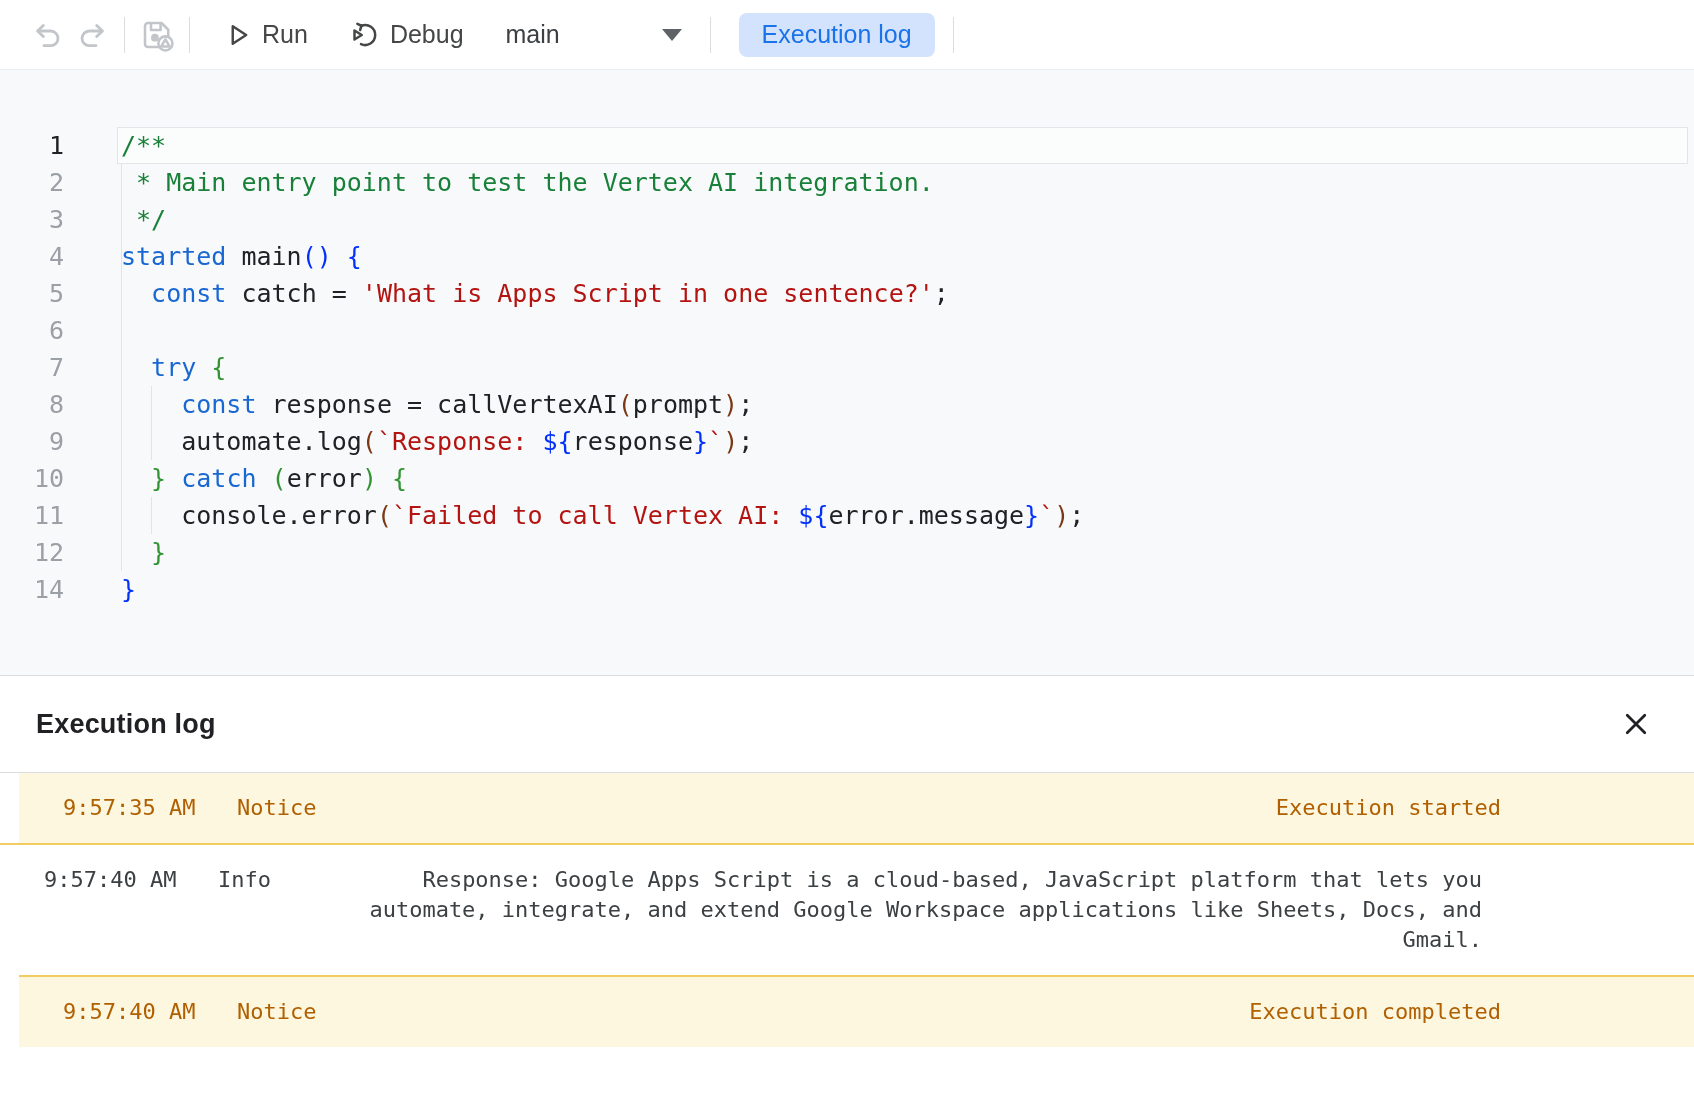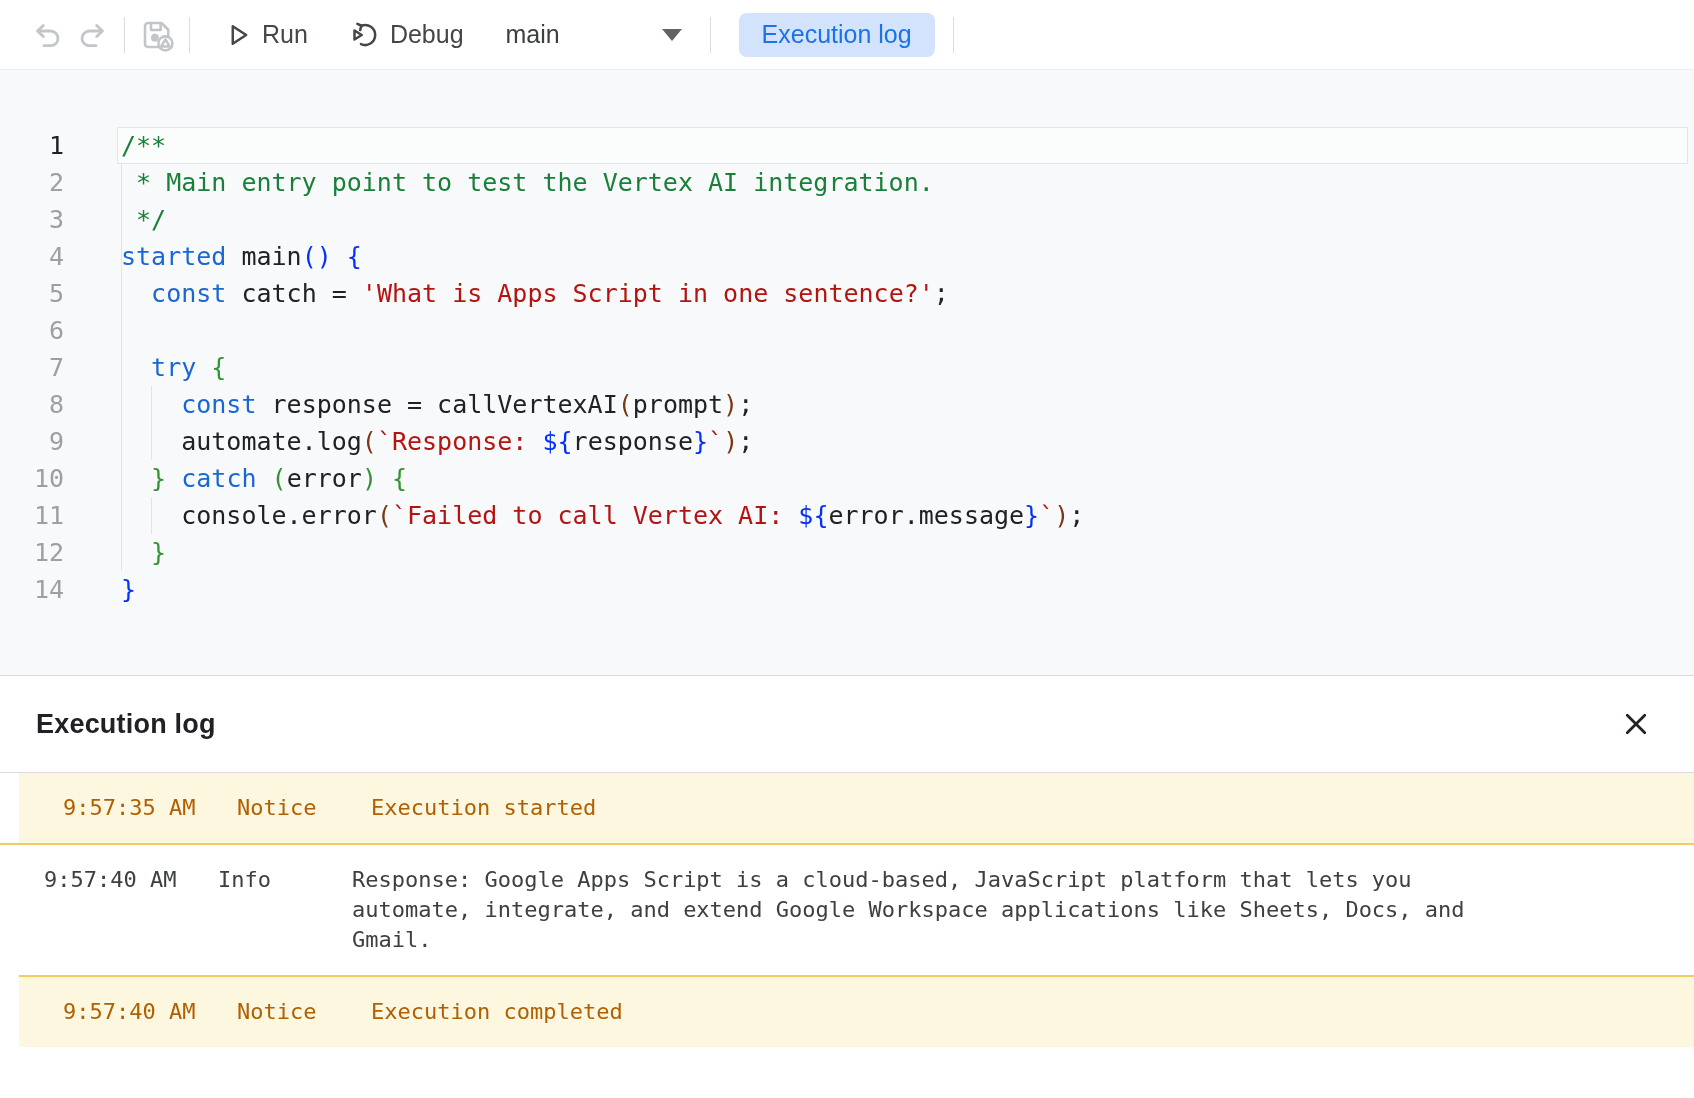--- a/index.html
+++ b/index.html
@@ -49,21 +49,21 @@
                 padding:0 38px 0 36px; border-bottom:1px solid #DADCE0; background:#fff; }
   .log-title { font-size:27px; font-weight:700; color:#202124; letter-spacing:.2px; }
   .close-btn { border:none; background:transparent; cursor:pointer; width:40px; height:40px;
                display:flex; align-items:center; justify-content:center; }
   .log-row { display:grid; grid-template-columns:174px 134px 1130px; padding:20px 0 20px 44px;
              font-family:"DejaVu Sans Mono", monospace; font-size:22px; line-height:30px; }
   .log-row.notice { background:var(--notice-bg,#FEF7E0); color:var(--notice-text,#B06000);margin-left:19px; }
   .log-row.info   { background:#fff; color:var(--info-text,#3C4043); }
   .log-row.notice + .log-row.info { border-top:2px solid var(--notice-border,#F2CC60); }
   .log-row.info + .log-row.notice { border-top:2px solid var(--notice-border,#F2CC60); }
-  .cell.message { white-space:normal; word-break:normal; }
+  .cell.message { white-space:normal; word-break:normal;text-align:right; }
 </style>
 </head>
 <body>
 
 <div class="app">
 
   <div class="toolbar">
     <button class="icon-btn">
       <svg width="32" height="32" viewBox="0 0 24 24" fill="none" stroke="#C2C6CA" stroke-width="2.1" stroke-linecap="round" stroke-linejoin="round">
         <path d="M4.5 9 H14 a5.5 5.5 0 1 1 0 11 H9"></path>

